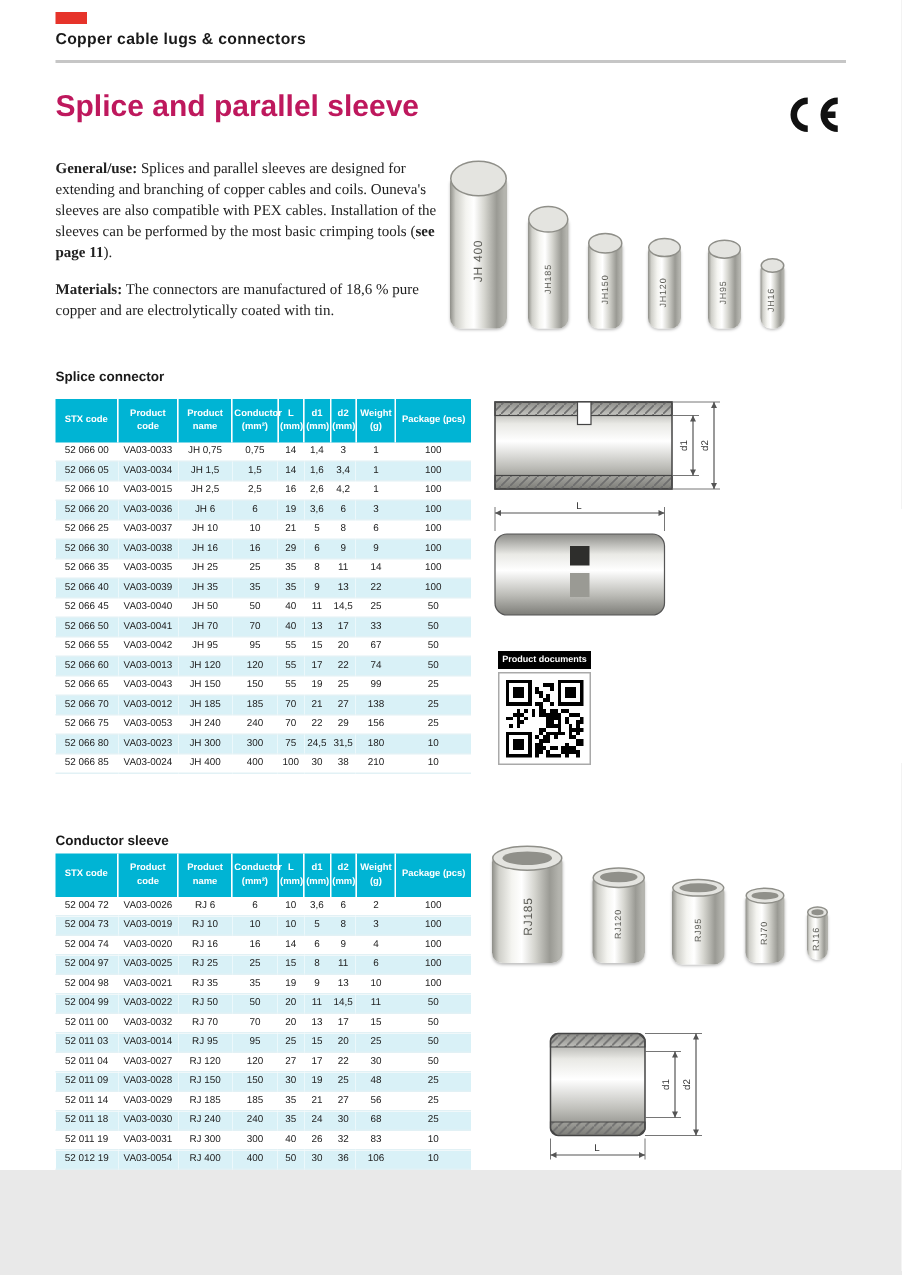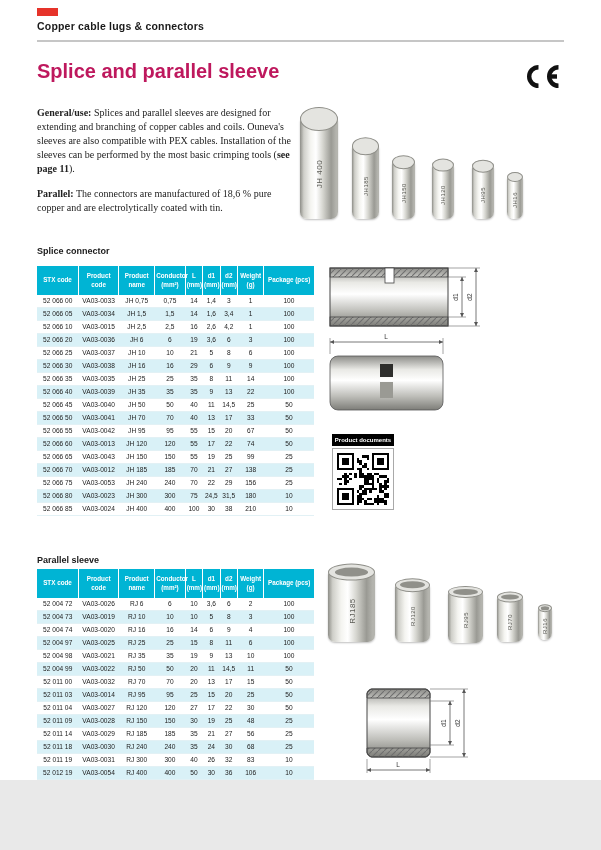--- a/index.html
+++ b/index.html
@@ -70,21 +70,21 @@
   <div class="abs" id="ce-mark">
     <svg width="38" height="25" viewBox="0 0 38 25">
       <path d="M15.5 3.2 A9.3 9.3 0 1 0 15.5 21.8" fill="none" stroke="#111" stroke-width="4.4"></path>
       <path d="M35.5 3.2 A9.3 9.3 0 1 0 35.5 21.8" fill="none" stroke="#111" stroke-width="4.4"></path>
       <line x1="26.5" y1="12.5" x2="34" y2="12.5" stroke="#111" stroke-width="4.4"></line>
     </svg>
   </div>
 
   <div class="abs" id="intro">
     <p><span class="bold">General/use:</span><span> Splices and parallel sleeves are designed for extending and branching of copper cables and coils. Ouneva's sleeves are also compatible with PEX cables. Installation of the sleeves can be performed by the most basic crimping tools (</span><span class="bold">see page 11</span><span>).</span></p>
-    <p><span class="bold">Parallel:</span><span> The connectors are manufactured of 18,6 % pure copper and are electrolytically coated with tin.</span></p>
+    <p><span class="bold">Materials:</span><span> The connectors are manufactured of 18,6 % pure copper and are electrolytically coated with tin.</span></p>
   </div>
 
   <div class="cyl cyl-big" style="left:300px;top:119px;width:38px;height:100px;">
       <div class="cyl-top"></div>
       <span class="cyl-label">JH 400</span>
     </div>
   <div class="cyl" style="left:352px;top:146px;width:27px;height:73px;">
       <div class="cyl-top"></div>
       <span class="cyl-label">JH185</span>
     </div>
@@ -493,21 +493,21 @@
         <rect x="8" y="20" width="1" height="1" fill="#000"></rect>
         <rect x="11" y="20" width="1" height="1" fill="#000"></rect>
         <rect x="12" y="20" width="1" height="1" fill="#000"></rect>
         <rect x="13" y="20" width="1" height="1" fill="#000"></rect>
         <rect x="14" y="20" width="1" height="1" fill="#000"></rect>
         <rect x="16" y="20" width="1" height="1" fill="#000"></rect>
         <rect x="19" y="20" width="1" height="1" fill="#000"></rect>
       </svg>
   </div>
 
-  <div class="abs tbl-label" id="parallel-label">Parallel sleeve</div>
+  <div class="abs tbl-label" id="parallel-label">Conductor sleeve</div>
   <div class="abs" id="parallel-table-wrap">
     <table class="ptable" id="parallel-table">
         <colgroup>
           <col style="width: 15%;">
           <col style="width: 14.5%;">
           <col style="width: 13%;">
           <col style="width: 11%;">
           <col style="width: 6.3%;">
           <col style="width: 6.3%;">
           <col style="width: 6.3%;">

